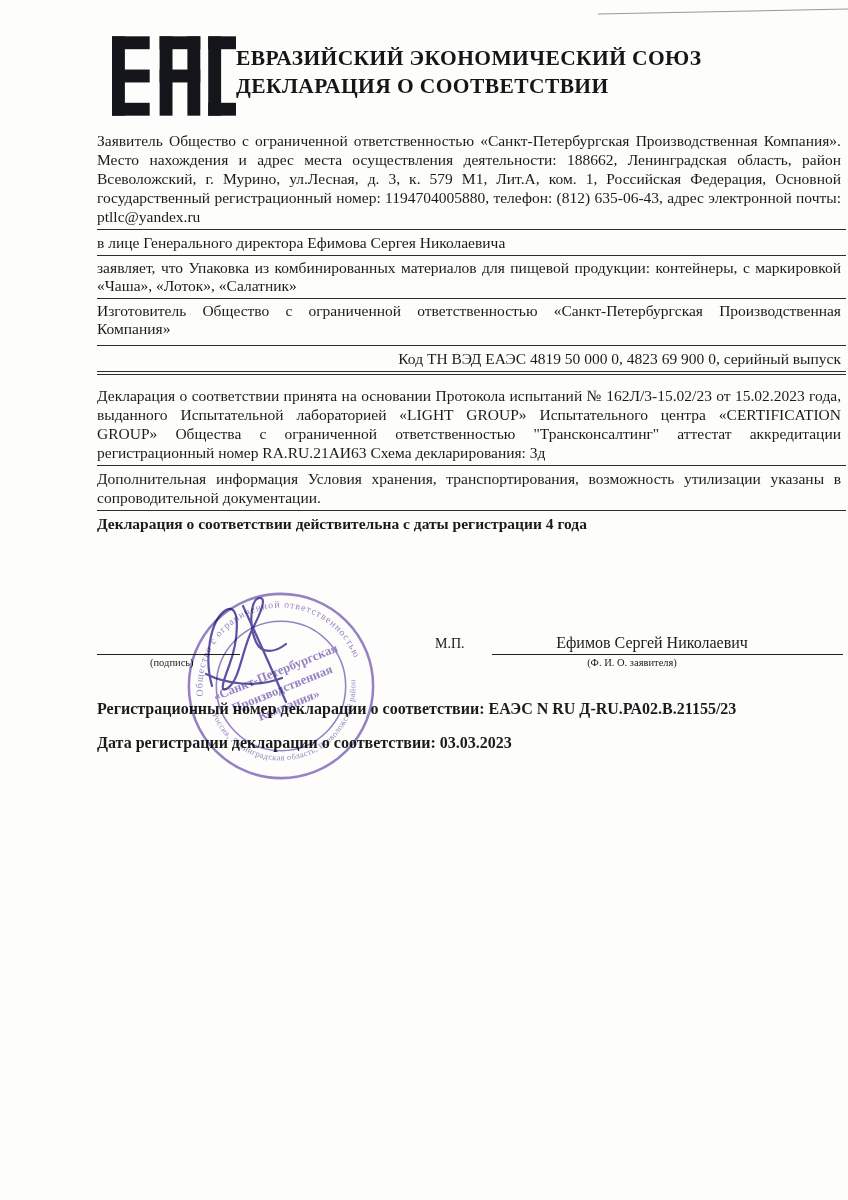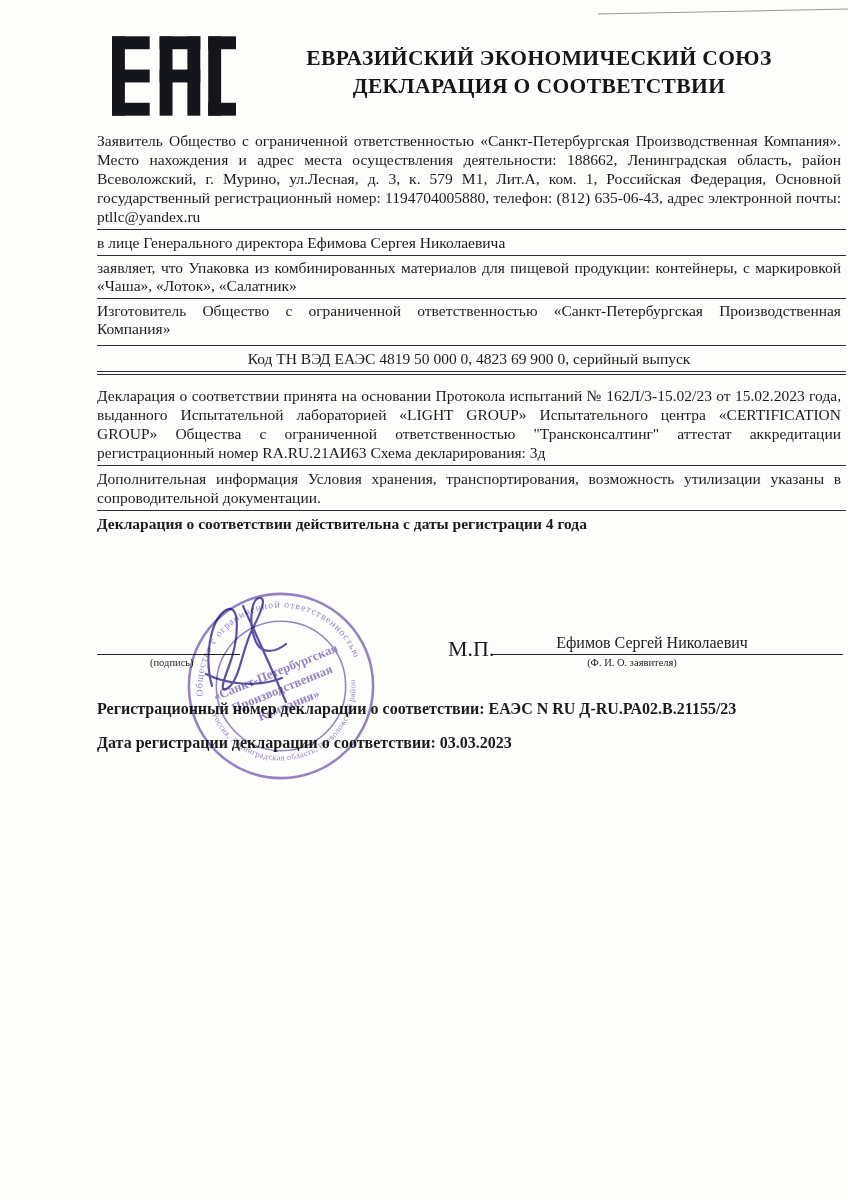--- a/index.html
+++ b/index.html
@@ -10,41 +10,41 @@
     margin: 0 auto;
     background: #fdfdfb;
     font-family: "Liberation Serif", "DejaVu Serif", serif;
     color: #1b1b1b;
     overflow: hidden;
   }
   
   .eac-logo { position: absolute; left: 112px; top: 36px; width: 124px; height: 80px; }
   .titles {
     position: absolute; left: 236px; top: 44px; width: 606px;
-    text-align: center; font-weight: bold; font-size: 21.5px;
+    text-align: left; font-weight: bold; font-size: 21.5px;
     line-height: 28px; letter-spacing: 0.4px; color: #161616;
   }
   
   .content {
     position: absolute; left: 97px; top: 130px; width: 744px;
     font-size: 15.5px; line-height: 19px; text-align: justify;
   }
   .content p { margin: 0; padding: 1px 0; }
   .lh18  { line-height: 18px; }
   .rule {
     border-top: 1.6px solid #2e2e2e;
     margin: 2px -5px 2px 0; height: 0;
   }
   .gap4 { height: 4px; } .gap8 { height: 8px; }
   b { font-weight: normal; }
   .boldline { font-weight: bold; text-align: left; }
   
   .sig-line-left  { position: absolute; left: 97px;  top: 654px; width: 143px; border-top: 1.4px solid #222; }
   .sig-caption-podpis { position: absolute; left: 150px; top: 657px; font-size: 10.5px; color: #222; }
-  .sig-mp { position: absolute; left: 448px; top: 636px; font-size: 22px; color: #1b1b1b; }
+  .sig-mp { position: absolute; left: 435px; top: 636px; font-size: 14px; color: #1b1b1b; }
   .sig-line-right { position: absolute; left: 492px; top: 654px; width: 351px; border-top: 1.4px solid #222; }
   .sig-name { position: absolute; left: 492px; top: 634px; width: 320px; text-align: center; font-size: 16px; }
   .sig-caption-fio { position: absolute; left: 492px; top: 657px; width: 280px; text-align: center; font-size: 10.5px; }
   
   .reg-line  { position: absolute; left: 97px; top: 684px; width: 744px; font-weight: bold; font-size: 16px; }
   .date-line { position: absolute; left: 97px; top: 718px; width: 744px; font-weight: bold; font-size: 16px; }
   
   .stamp {
     position: absolute; left: 183px; top: 588px; width: 196px; height: 196px;
     mix-blend-mode: multiply; opacity: 0.8;
@@ -95,21 +95,21 @@
     <p><b>в лице</b> <span>Генерального директора Ефимова Сергея Николаевича</span></p>
     <div class="rule"></div>
 
     <p class="lh18"><b>заявляет, что</b> <span>Упаковка из комбинированных материалов для пищевой продукции: контейнеры, с маркировкой «Чаша», «Лоток», «Салатник»</span></p>
     <div class="rule"></div>
 
     <p class="lh18"><b>Изготовитель</b> <span>Общество с ограниченной ответственностью «Санкт-Петербургская Производственная Компания»</span></p>
 
     <div class="gap4"></div>
     <div class="rule"></div>
-    <p style="text-align:center;">Код ТН ВЭД ЕАЭС 4819 50 000 0, 4823 69 900 0, серийный выпуск</p>
+    <p style="text-align:right;">Код ТН ВЭД ЕАЭС 4819 50 000 0, 4823 69 900 0, серийный выпуск</p>
     <div class="rule"></div>
 
     <div class="rule"></div>
 
     <div class="gap8"></div>
     <p><b>Декларация о соответствии принята на основании</b> <span>Протокола испытаний № 162Л/3-15.02/23 от 15.02.2023 года, выданного Испытательной лабораторией «LIGHT GROUP» Испытательного центра «CERTIFICATION GROUP» Общества с ограниченной ответственностью "Трансконсалтинг" аттестат аккредитации регистрационный номер RA.RU.21АИ63 Схема декларирования: 3д</span></p>
     <div class="rule"></div>
 
     <p><b>Дополнительная информация</b> <span>Условия хранения, транспортирования, возможность утилизации указаны в сопроводительной документации.</span></p>
     <div class="rule"></div>

